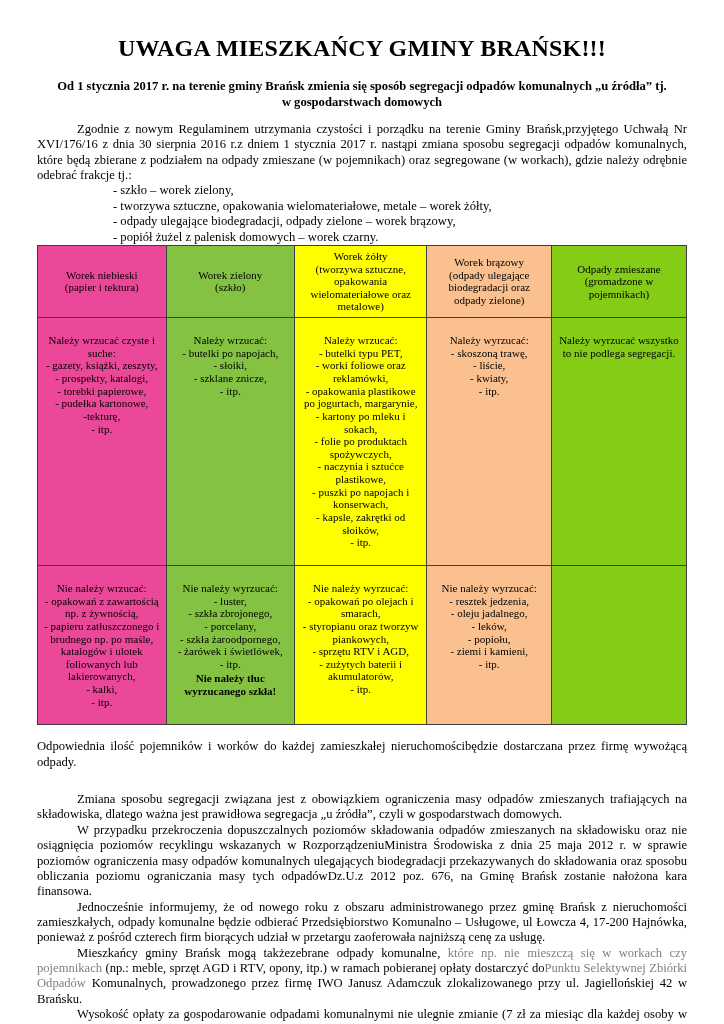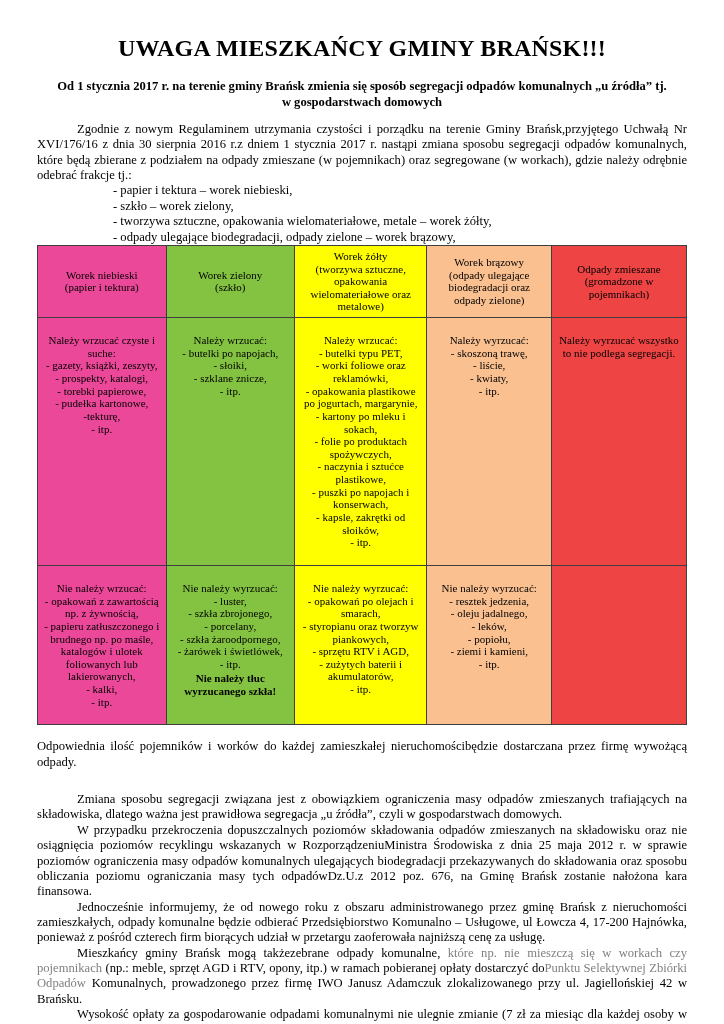--- a/index.html
+++ b/index.html
@@ -57,21 +57,21 @@
   table.seg-table th {
     font-weight: normal;
     text-align: center;
     vertical-align: middle;
     padding: 4px 4px;
   }
   .col-blue   { background: #ec4899; }
   .col-green  { background: #84c341; }
   .col-yellow { background: #ffff00; }
   .col-orange { background: #fac090; }
-  .col-plain  { background: #ef4444; }
+  .col-plain  { background: #84cc16; }
   .w1 { width: 19.8%; }
   .w2 { width: 19.8%; }
   .w3 { width: 20.4%; }
   .w4 { width: 19.2%; }
   .w5 { width: 20.8%; }
   .bold-note { font-weight: bold; margin-top: 2px; }
   .after-table { margin: 6px 0 22px 0; }
   .gray { color: #808080; }
   .body-block p { margin: 0; }
 </style>
@@ -83,24 +83,24 @@
   <h1 class="doc-title">UWAGA MIESZKAŃCY GMINY BRAŃSK!!!</h1>
 
   <div class="subtitle">
     <div>Od 1 stycznia 2017 r. na terenie gminy Brańsk zmienia się sposób segregacji odpadów komunalnych „u źródła” tj.</div>
     <div>w gospodarstwach domowych</div>
   </div>
 
   <p class="indent">Zgodnie z nowym Regulaminem utrzymania czystości i porządku na terenie Gminy Brańsk,przyjętego Uchwałą Nr XVI/176/16 z dnia 30 sierpnia 2016 r.z dniem 1 stycznia 2017 r. nastąpi zmiana sposobu segregacji odpadów komunalnych, które będą  zbierane z podziałem na odpady zmieszane (w pojemnikach) oraz segregowane (w workach), gdzie należy odrębnie odebrać frakcje tj.:</p>
 
   <div class="fractions">
-      <div>- papier i tektura – worek niebieski,</div>
       <div>- szkło – worek zielony,</div>
       <div>- tworzywa sztuczne, opakowania wielomateriałowe, metale – worek żółty,</div>
       <div>- odpady ulegające biodegradacji, odpady zielone – worek brązowy,</div>
+      <div>- popiół żużel z palenisk domowych – worek czarny.</div>
     </div>
 
 
   <table class="seg-table">
     <colgroup>
       <col class="w1">
         <col class="w2">
         <col class="w3">
         <col class="w4">
         <col class="w5">

